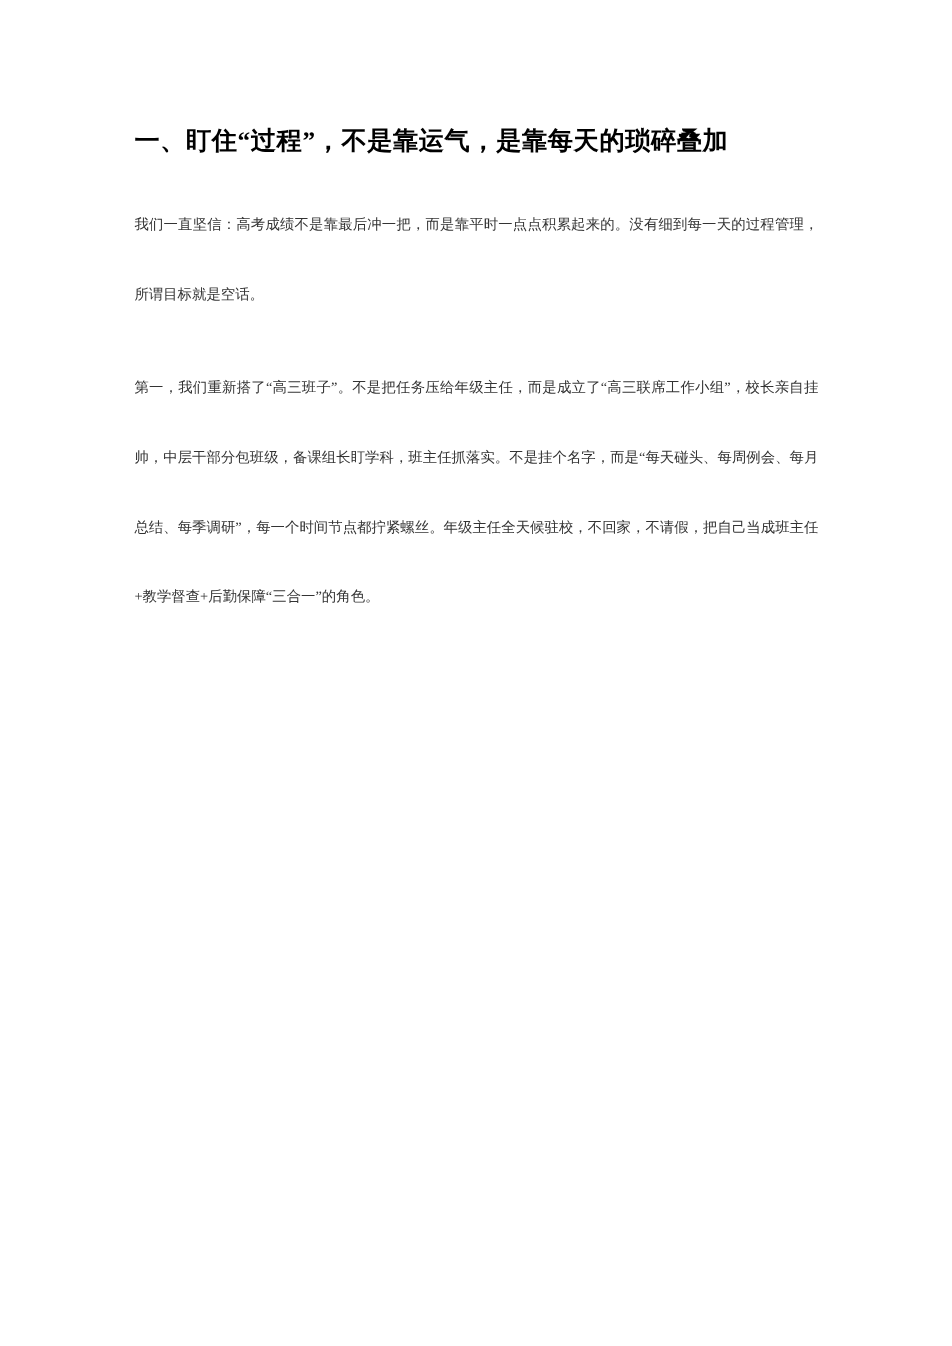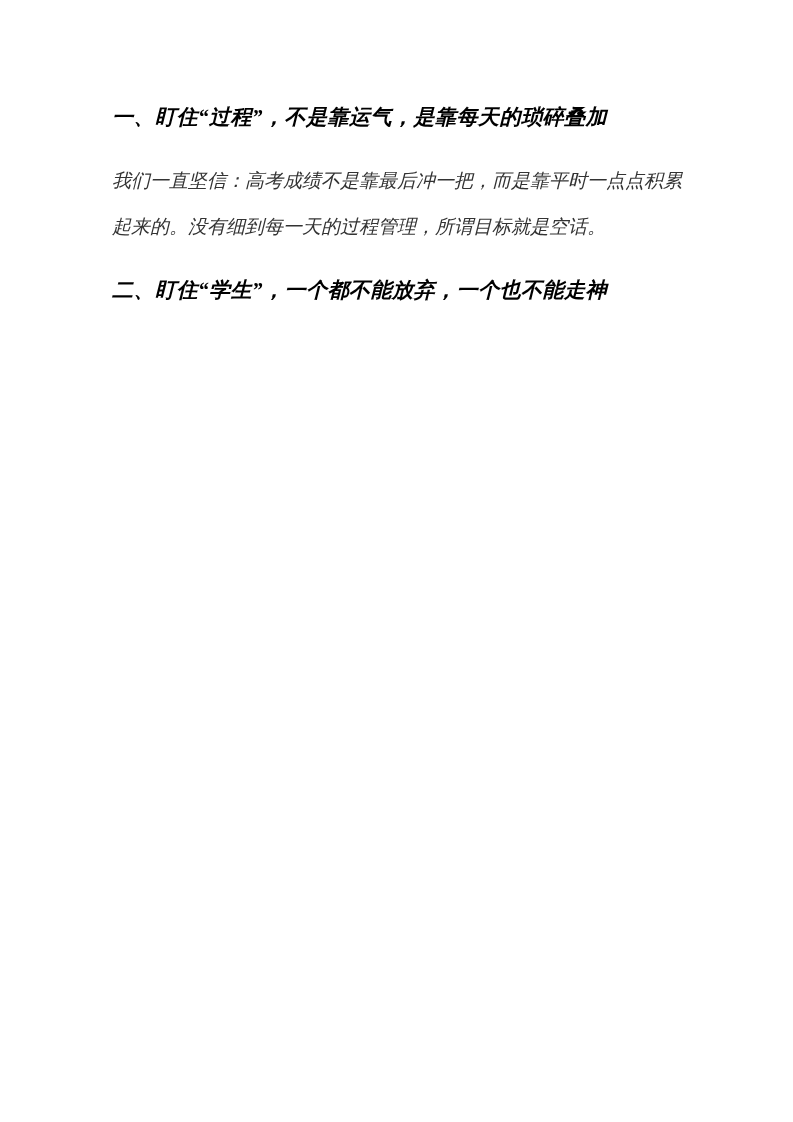--- a/index.html
+++ b/index.html
@@ -12,45 +12,44 @@
     width: 793px;
     height: 1122px;
     background: #ffffff;
     overflow: hidden;
     font-family: "Liberation Serif", "DejaVu Serif", serif;
   }
   .doc {
     box-sizing: border-box;
     width: 100%;
     padding: 97px 111px 0 112px;
-    font-style: italic;
   }
   .doc h2 {
     margin: 0;
     font-size: 21px;
     font-weight: bold;
     color: #000000;
     line-height: 41px;
     letter-spacing: 0.5px;
     text-align: left;
   }
   .doc p {
     margin: 20px 0 0 0;
-    font-size: 19px;
+    font-size: 12px;
     color: #333333;
-    line-height: 46px;
+    line-height: 58px;
     text-align: justify;
     text-justify: inter-character;
     word-break: break-all;
   }
   .doc h2 + p { margin-top: 20px; }
   .doc p + h2 { margin-top: 20px; }
 </style>
 </head>
 <body>
 
 <div class="page">
   <div class="doc">
     <h2>一、盯住“过程”，不是靠运气，是靠每天的琐碎叠加</h2>
     <p>我们一直坚信：高考成绩不是靠最后冲一把，而是靠平时一点点积累起来的。没有细到每一天的过程管理，所谓目标就是空话。</p>
-    <h2>二、盯住“学生”，一个都不能放弃，一个也不能走神</h2>
+    <p>第一，我们重新搭了“高三班子”。不是把任务压给年级主任，而是成立了“高三联席工作小组”，校长亲自挂帅，中层干部分包班级，备课组长盯学科，班主任抓落实。不是挂个名字，而是“每天碰头、每周例会、每月总结、每季调研”，每一个时间节点都拧紧螺丝。年级主任全天候驻校，不回家，不请假，把自己当成班主任+教学督查+后勤保障“三合一”的角色。</p>
   </div>
 </div>
 
 </body></html>

